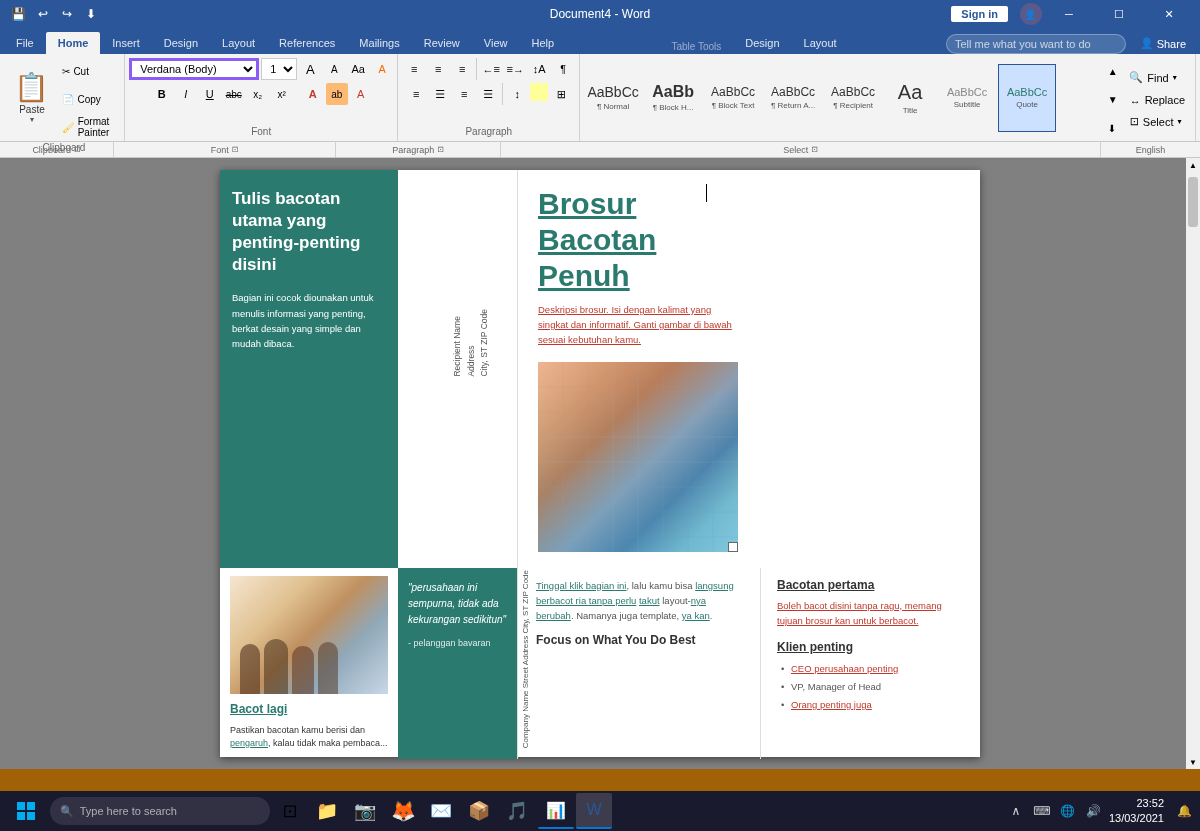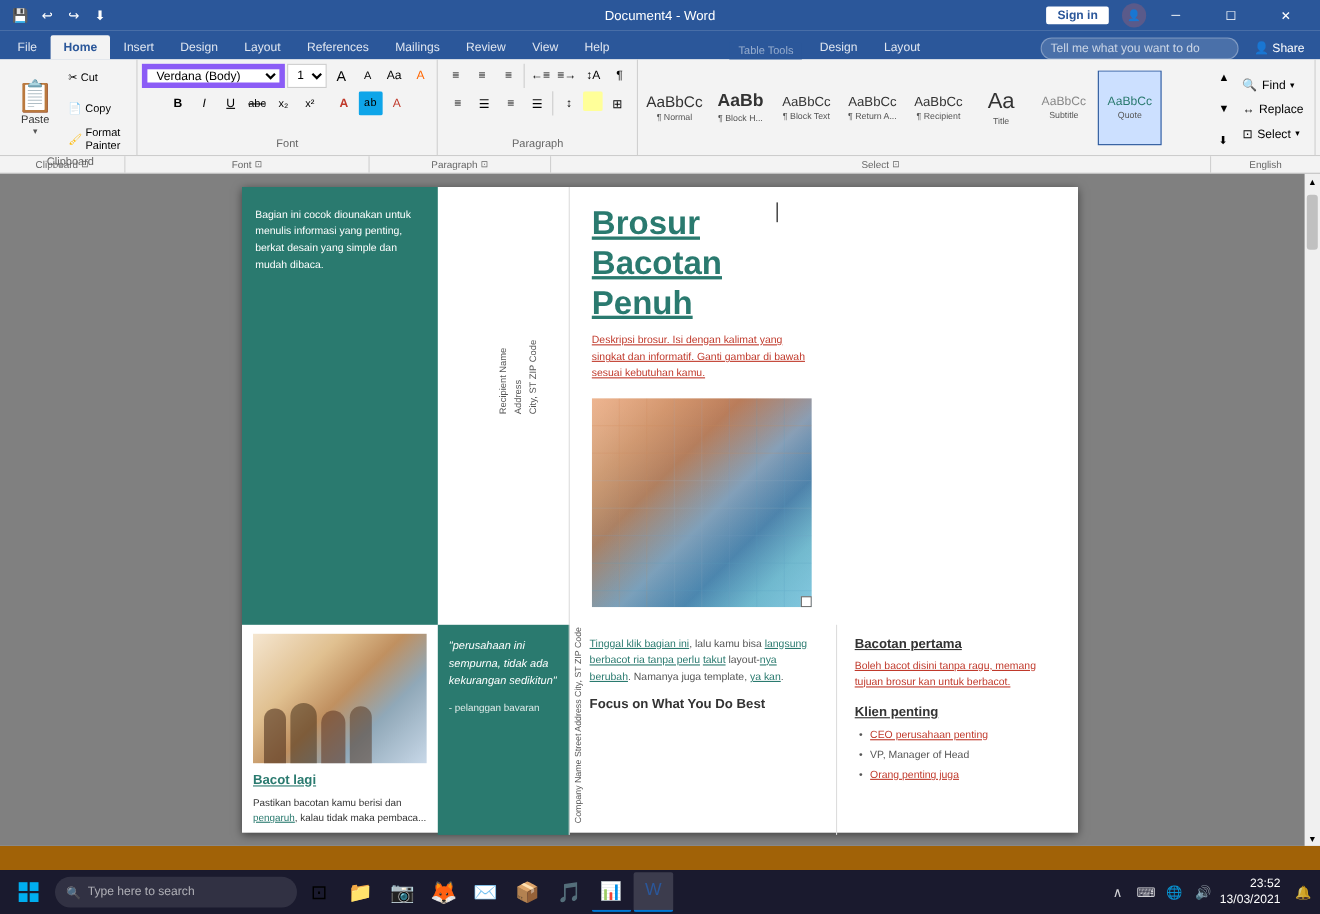--- a/index.html
+++ b/index.html
@@ -69,21 +69,21 @@
       border-radius: 2px;
       font-size: 9px;
       color: #333;
     }
     .paste-icon { font-size: 28px; color: #2b579a; line-height: 1; }
     .clipboard-small { display: flex; flex-direction: column; gap: 2px; margin-left: 2px; }
     .small-btn { height: 26px; width: 60px; display: flex; align-items: center; gap: 3px; font-size: 10px; cursor: pointer; padding: 2px 4px; border-radius: 2px; }
     .format-painter { color: #ffb900; }
     .font-row1 { display: flex; align-items: center; gap: 2px; }
     .font-row2 { display: flex; align-items: center; gap: 2px; }
-    .font-select { height: 22px; border: 5px solid #8b5cf6; background: white; font-size: 11px; padding: 0 4px; width: 130px; cursor: pointer; }
+    .font-select { height: 22px; border: 3px solid #8b5cf6; background: white; font-size: 11px; padding: 0 4px; width: 130px; cursor: pointer; }
     .font-size-select { height: 22px; border: 1px solid #ccc; background: white; font-size: 11px; padding: 0 4px; width: 36px; cursor: pointer; }
     .font-btn { height: 22px; width: 22px; display: flex; align-items: center; justify-content: center; border: 1px solid transparent; cursor: pointer; font-size: 11px; border-radius: 2px; }
     .bold { font-weight: bold; }
     .italic { font-style: italic; }
     .underline { text-decoration: underline; }
     .strikethrough { text-decoration: line-through; }
     .edit-btn { height: 22px; display: flex; align-items: center; gap: 4px; font-size: 11px; cursor: pointer; padding: 0 6px; border-radius: 2px; }
 
     
     .taskbar {
@@ -228,21 +228,21 @@
       </div>
       <div class="font-row2">
         <div class="font-btn bold">B</div>
         <div class="font-btn italic">I</div>
         <div class="font-btn underline">U</div>
         <div class="font-btn strikethrough" style="font-size:10px;">abc</div>
         <div class="font-btn" style="font-size:10px;">x₂</div>
         <div class="font-btn" style="font-size:10px;">x²</div>
         <div style="width:1px;background:#ccc;margin:0 2px;"></div>
         <div class="font-btn" style="color:#c0392b;font-weight:bold;">A</div>
-        <div class="font-btn" style="background:#0ea5e9;padding:0 2px;font-size:10px;font-family:Liberation Mono, monospace;">ab</div>
+        <div class="font-btn" style="background:#fdba74;padding:0 2px;font-size:10px;">ab</div>
         <div class="font-btn" style="color:#c0392b;">A</div>
       </div>
     </div>
     <div class="ribbon-group-label">Font</div>
   </div>
 
   <div class="ribbon-group" style="min-width:160px;">
     <div class="ribbon-group-content" style="flex-direction:column;gap:3px;">
       <div style="display:flex;gap:2px;">
         <div class="font-btn">≡</div>
@@ -362,20 +362,21 @@
     </div>
     <div style="width:14px;height:14px;display:flex;align-items:center;justify-content:center;font-size:8px;cursor:pointer;">▼</div>
   </div>
 
   <div style="flex:1;overflow:hidden;padding:12px 30px;display:flex;justify-content:center;">
     <div style="background:white;width:760px;box-shadow:0 2px 8px rgba(0,0,0,0.5);display:flex;flex-direction:column;">
 
       <div style="display:flex;height:440px;">
 
         <div style="width:178px;background:#2a7a6f;color:white;padding:18px 12px;flex-shrink:0;">
+          <h2 style="font-size:17px;font-weight:700;line-height:1.3;margin-bottom:14px;">Tulis bacotan utama yang penting-penting disini</h2>
           <p style="font-size:9.5px;line-height:1.6;">Bagian ini cocok diounakan untuk menulis informasi yang penting, berkat desain yang simple dan mudah dibaca.</p>
         </div>
 
         <div style="width:120px;border-right:1px solid #ddd;position:relative;flex-shrink:0;">
           <div style="writing-mode:vertical-rl;transform:rotate(180deg);font-size:8.5px;color:#555;position:absolute;right:25px;top:50%;margin-top:-60px;white-space:nowrap;line-height:1.6;">
             <span>Recipient Name</span><br>
             <span>Address</span><br>
             <span>City, ST  ZIP Code</span>
           </div>
         </div>

